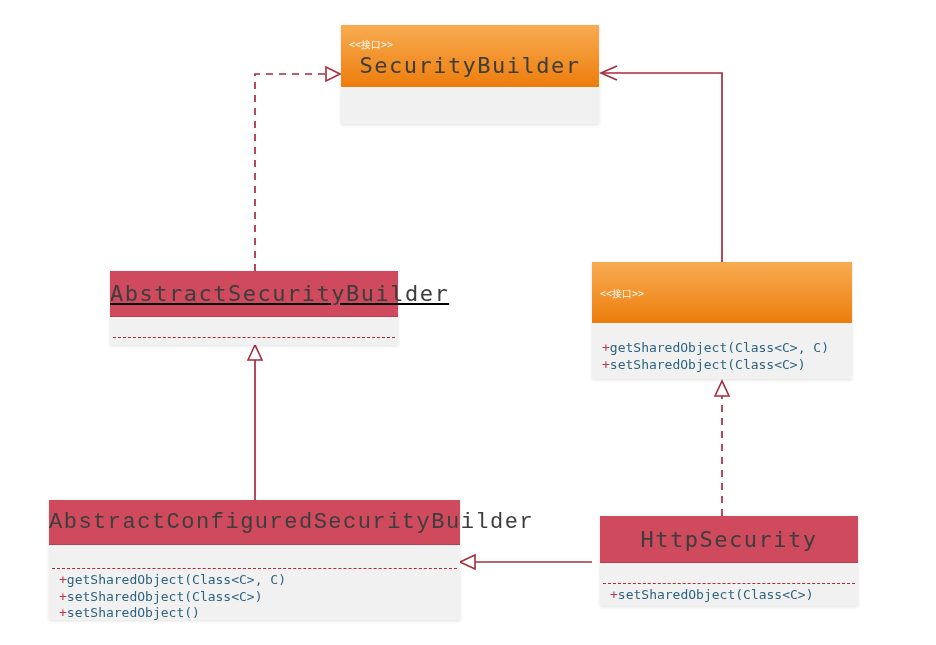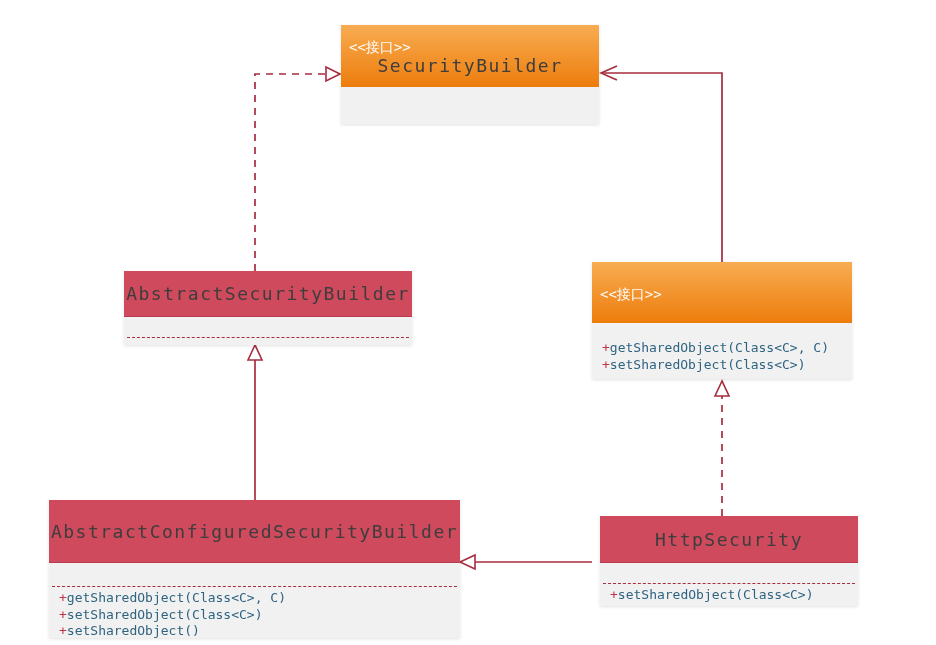--- a/index.html
+++ b/index.html
@@ -38,29 +38,29 @@
     box-sizing: border-box;
   }
   .orange .cls-header {
     background: linear-gradient(180deg, var(--orange-top, #F8B05A) 0%, var(--orange-bottom, #ED7D0C) 100%);
   }
   .red .cls-header {
     background: var(--red-header, #CF4A5C);
     border-bottom: 1px solid rgba(120, 20, 35, 0.25);
   }
   .stereotype {
-    font-size: 14px;
+    font-size: 10px;
     line-height: 16px;
     color: var(--stereotype-text, #ffffff);
     padding: 2px 8px 0 8px;
     text-align: left;
   }
   .cls-title {
     text-align: center;
-    font-size: 18px;
+    font-size: 22px;
     letter-spacing: 1.5px;
     color: var(--title-text, #3D3D3D);
     white-space: nowrap;
   }
   .cls-body {
     background: var(--body-bg, #F1F1F1);
     box-sizing: border-box;
     overflow: hidden;
   }
   .attrs-spacer { width: 100%; }
@@ -112,42 +112,42 @@
   </svg>
 
   <div class="uml-class orange" style="left:341px; top:25px; width:258px;">
     <div class="cls-header" style="height:62px;">
       <div class="stereotype">&lt;&lt;接口&gt;&gt;</div>
       <div class="cls-title">SecurityBuilder</div>
     </div>
     <div class="cls-body" style="height:37px;"></div>
   </div>
 
-  <div class="uml-class red" style="left:124px; top:271px; width:288px;">
+  <div class="uml-class red" style="left:110px; top:271px; width:288px;text-decoration:underline;">
     <div class="cls-header" style="height:46px;">
       <div class="cls-title">AbstractSecurityBuilder</div>
     </div>
     <div class="cls-body" style="height:28px;">
       <div class="attrs-spacer" style="height:20px;"></div>
       <div class="divider"></div>
     </div>
   </div>
 
   <div class="uml-class orange" style="left:592px; top:262px; width:260px;">
     <div class="cls-header" style="height:61px;">
       <div class="stereotype">&lt;&lt;接口&gt;&gt;</div>
     </div>
     <div class="cls-body" style="height:56px; padding-top:17px;">
       <div class="method"><span class="plus">+</span><span>getSharedObject(Class&lt;C&gt;, C)</span></div>
       <div class="method"><span class="plus">+</span><span>setSharedObject(Class&lt;C&gt;)</span></div>
     </div>
   </div>
 
   <div class="uml-class red" style="left:49px; top:500px; width:411px;">
-    <div class="cls-header" style="height:63px;">
+    <div class="cls-header" style="height:45px;font-family:Liberation Mono, monospace;">
       <div class="cls-title">AbstractConfiguredSecurityBuilder</div>
     </div>
     <div class="cls-body" style="height:75px;">
       <div class="attrs-spacer" style="height:23px;"></div>
       <div class="divider"></div>
       <div style="padding-top:3px;">
         <div class="method"><span class="plus">+</span><span>getSharedObject(Class&lt;C&gt;, C)</span></div>
         <div class="method"><span class="plus">+</span><span>setSharedObject(Class&lt;C&gt;)</span></div>
         <div class="method"><span class="plus">+</span><span>setSharedObject()</span></div>
       </div>

